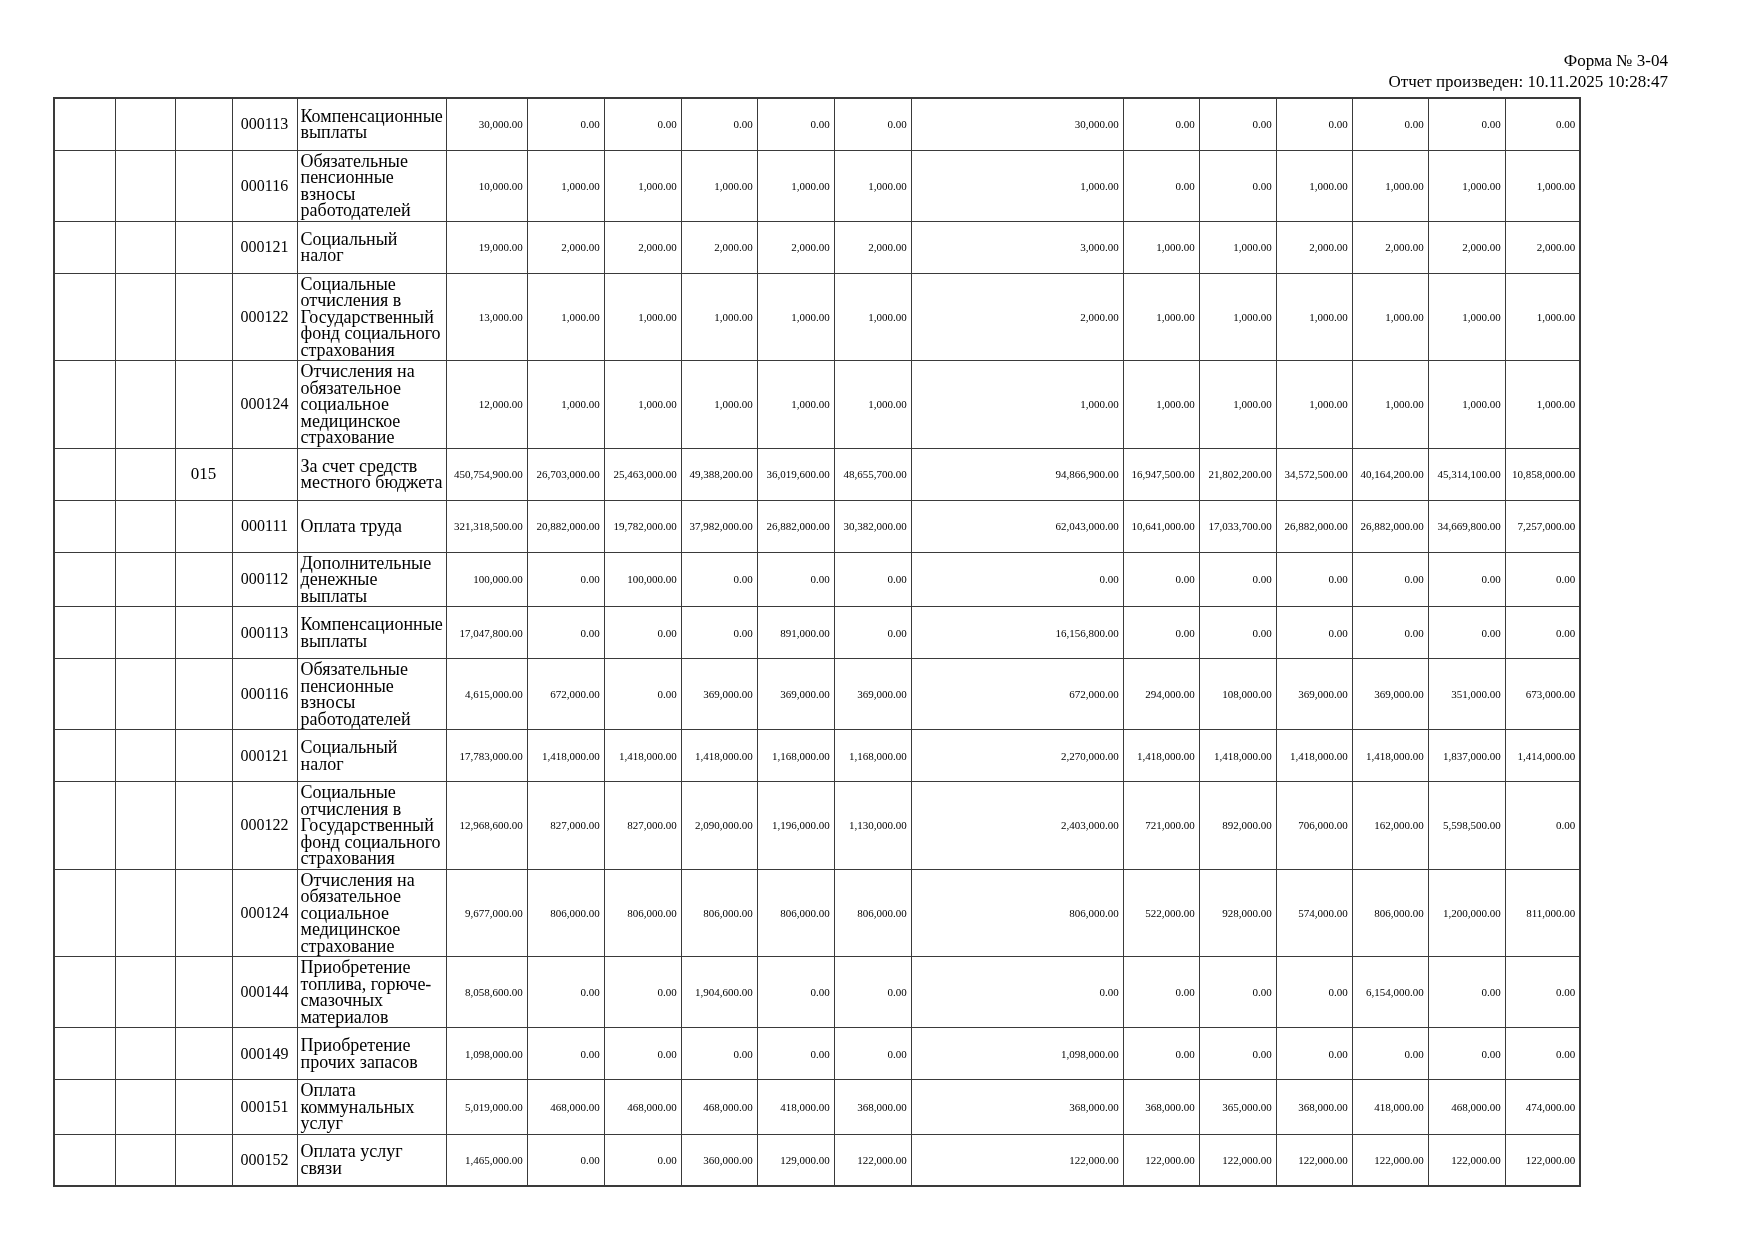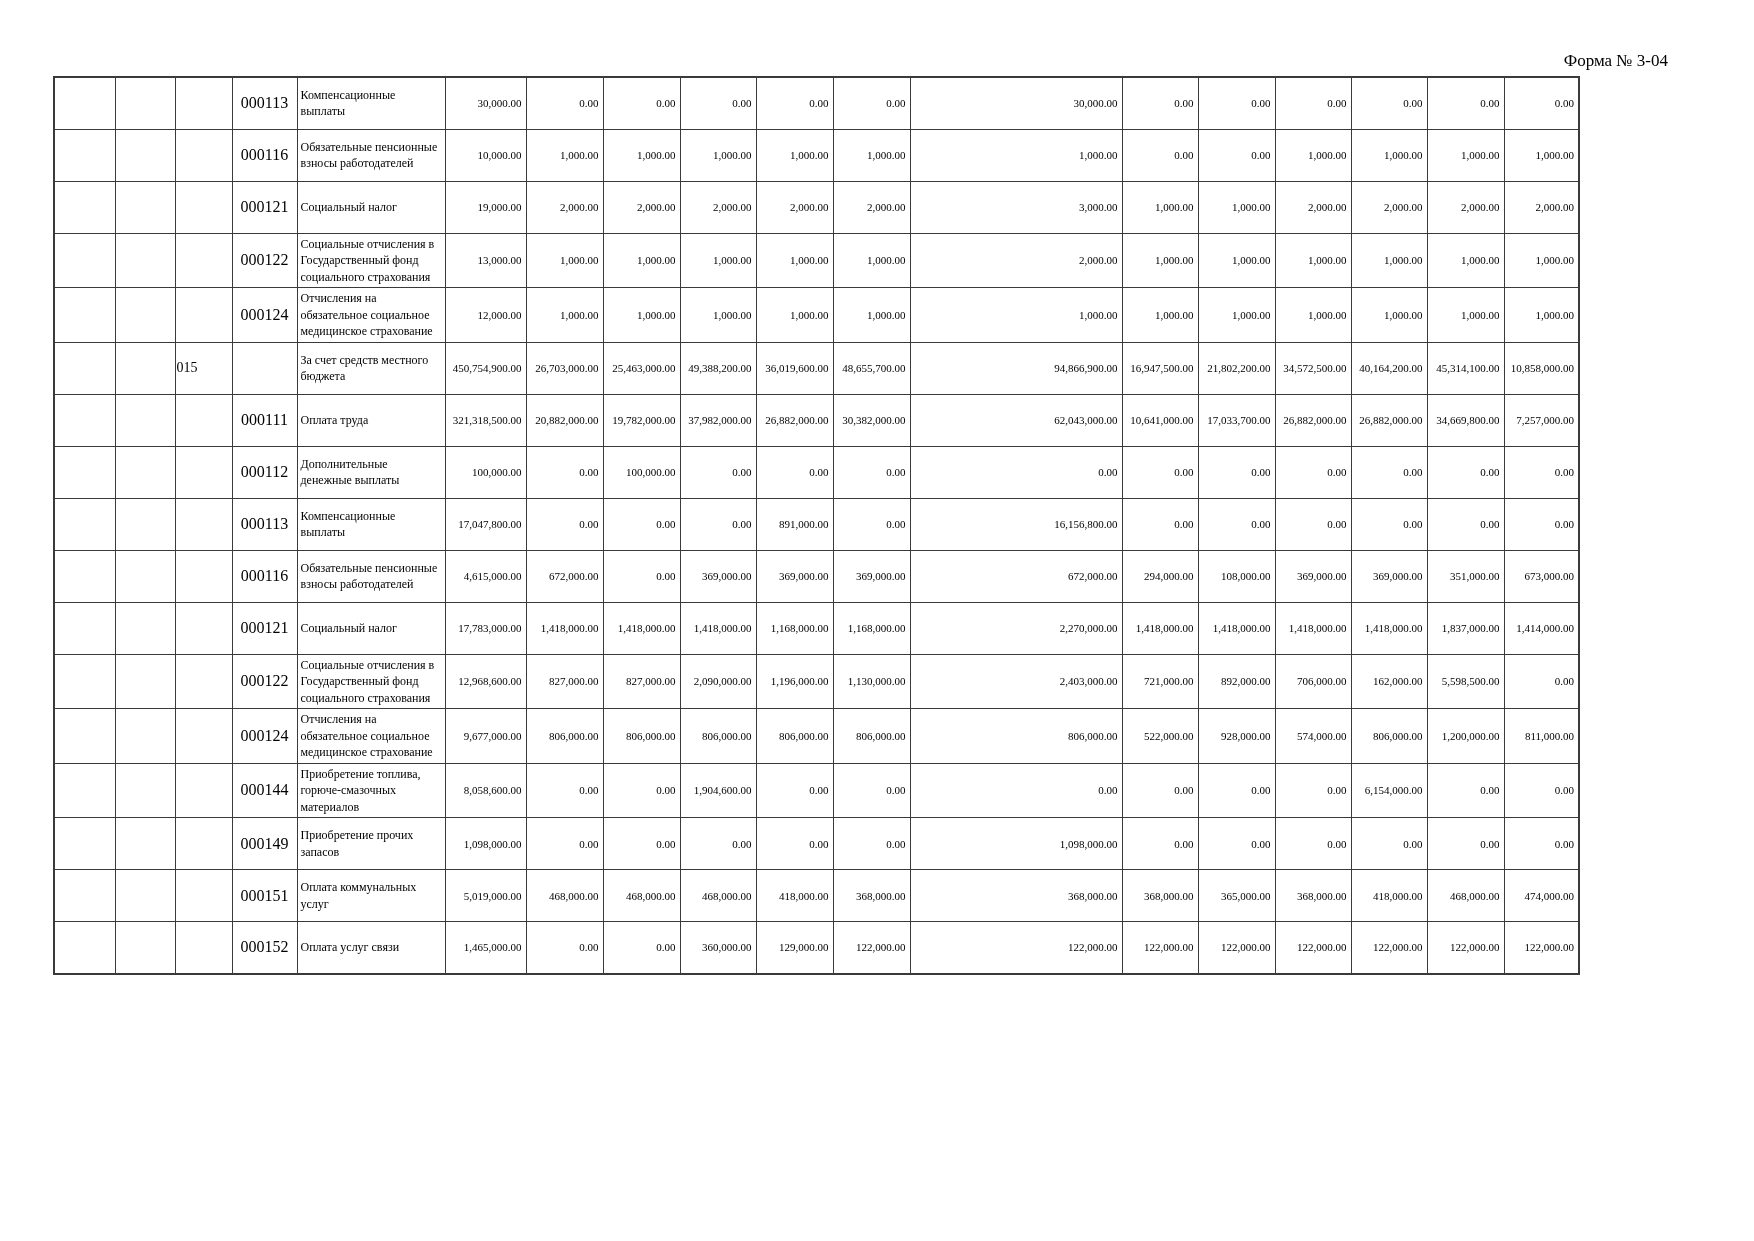--- a/index.html
+++ b/index.html
@@ -26,45 +26,46 @@
   }
   .report-table td {
     border: 1px solid #3a3a3a;
     vertical-align: middle;
     overflow: hidden;
     word-wrap: break-word;
   }
   .report-table tr { height: 52px; }
   .c-blank { }
   .c-group {
-    font-size: 14px;
-    text-align: left;
+    font-size: 17px;
+    text-align: center;
   }
   .c-code {
     font-size: 16px;
     text-align: center;
   }
   .c-name {
-    font-size: 12px;
+    font-size: 18px;
     line-height: 16.5px;
     text-align: left;
     padding: 2px 3px;
   }
   .c-num {
     font-size: 11px;
     text-align: right;
     padding: 2px 4px 2px 2px;
     white-space: nowrap;
   }
 </style>
 </head>
 <body>
 
 <div class="page-header">
   <div>Форма № 3-04</div>
+  <div>Отчет произведен: 10.11.2025 10:28:47</div>
 </div>
 
 <table class="report-table">
   <colgroup>
     <col style="width:61px">
       <col style="width:60px">
       <col style="width:57px">
       <col style="width:65px">
       <col style="width:148px">
     <col style="width:81px">

